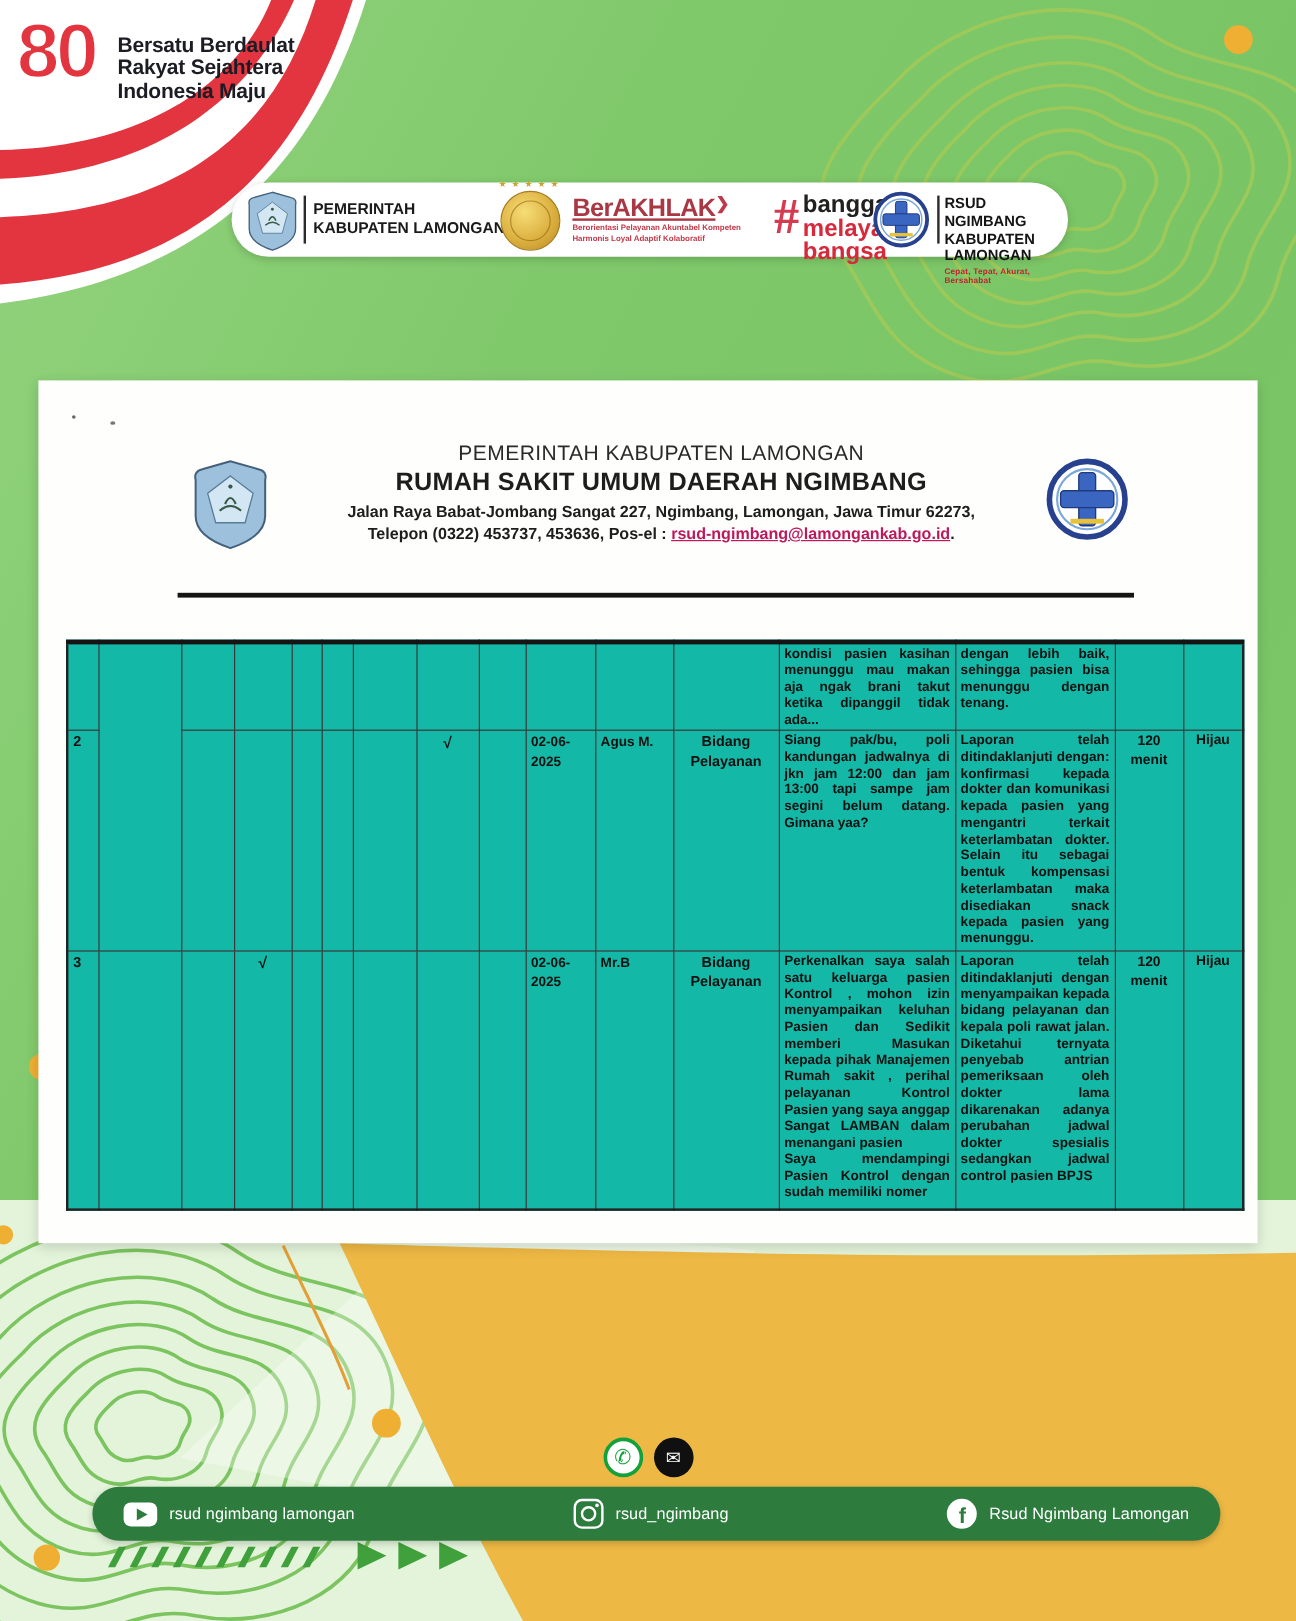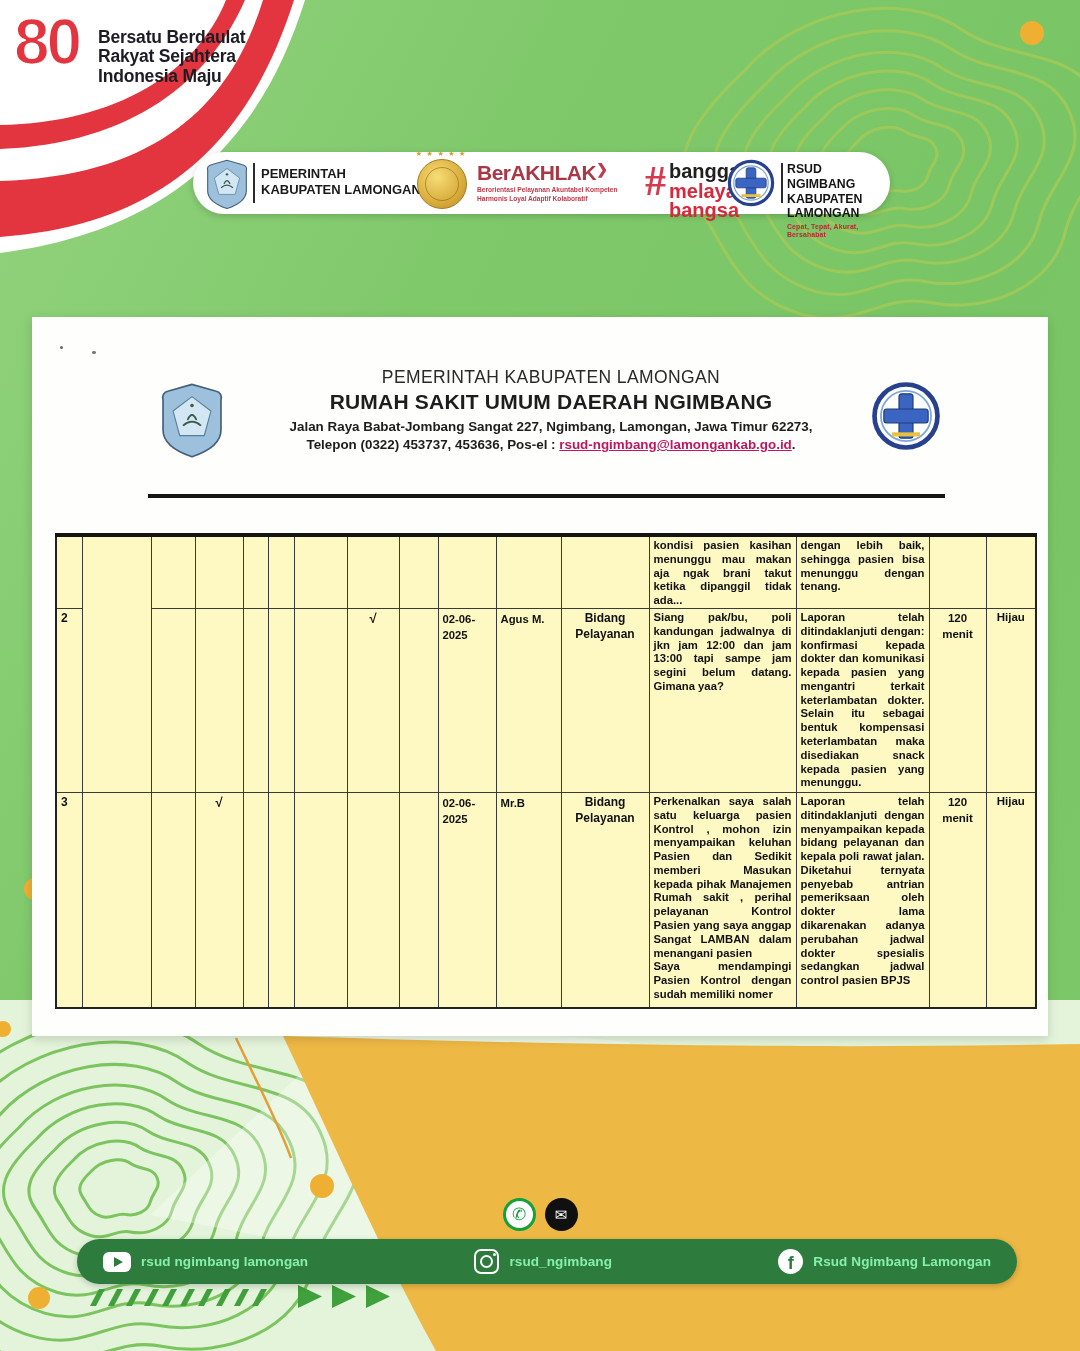--- a/index.html
+++ b/index.html
@@ -28,21 +28,21 @@
   .pemkab-txt{position:absolute;left:68px;top:14px;font-size:13px;font-weight:800;
     color:#1a1a1a;line-height:1.22;}
   .stars{position:absolute;left:222px;top:-3px;width:52px;text-align:center;
     font-size:7.5px;color:#c9a232;letter-spacing:1px;}
   .medal{position:absolute;left:224px;top:7px;width:48px;height:48px;border-radius:50%;
     background:radial-gradient(circle at 40% 35%,#f7dd77,#d9ad3c 60%,#b8892a);
     border:1.5px solid #a57c22;}
   .medal::after{content:"";position:absolute;inset:7px;border-radius:50%;
     border:1px solid rgba(140,100,20,.6);}
   .berakhlak{position:absolute;left:284px;top:9px;width:160px;}
-  .berakhlak .t{font-size:21px;font-weight:800;color:#a93744;letter-spacing:-0.5px;line-height:1;}
+  .berakhlak .t{font-size:21px;font-weight:800;color:#a93744;letter-spacing:-0.5px;line-height:1;text-decoration:underline;}
   .berakhlak .chev{font-size:14px;font-weight:800;color:#c0394a;vertical-align:6px;}
   .berakhlak .s{font-size:6.6px;font-weight:700;color:#c0394a;line-height:1.35;margin-top:2px;}
   .bangga{position:absolute;left:452px;top:6px;display:flex;}
   .bangga .hash{font-size:42px;font-weight:800;color:#d63a4f;line-height:1;margin-top:2px;
     font-family:"Liberation Serif",serif;}
   .bangga .words{margin-left:3px;margin-top:4px;font-size:20px;font-weight:800;line-height:.98;}
   .bangga .w1{color:#20201f;} .bangga .w2,.bangga .w3{color:#d6293c;}
   .rsud-banner-logo{position:absolute;left:534px;top:7px;}
   .rsud-txt{position:absolute;left:594px;top:10px;font-size:12.3px;font-weight:800;
     color:#141414;line-height:1.2;}
@@ -58,21 +58,21 @@
   .lh-gov{font-size:17.5px;font-weight:400;letter-spacing:.4px;color:#2a2a2a;}
   .lh-name{font-size:21px;font-weight:700;margin-top:2px;letter-spacing:.2px;}
   .lh-addr{font-size:13.4px;font-weight:700;margin-top:4px;line-height:1.34;}
   .lh-link{text-decoration:underline;color:#be185d;}
   .lh-rule{position:absolute;left:116px;top:177px;width:797px;height:4px;background:#151515;}
   .crest-doc{position:absolute;left:126px;top:64px;}
   .ovallogo{position:absolute;left:839px;top:62px;}
 
   
   table.ctable{position:absolute;left:23px;top:216px;width:980px;border-collapse:collapse;
-    table-layout:fixed;background:#fef9c3;}
+    table-layout:fixed;background:#14b8a6;}
   table.ctable{border:2px solid #222;border-top:4px solid #141414;}
   .ctable td{border:1px solid #3a3a3a;vertical-align:top;padding:0;}
   .cw{overflow:hidden;padding:2px 4px;box-sizing:border-box;}
   .tr1 .cw{height:71px;} .tr2 .cw{height:183px;} .tr3 .cw{height:214px;}
   .txt{font-size:11.3px;line-height:1.22;font-weight:600;color:#111;
     text-align:justify;text-justify:inter-word;}
   .pre{white-space:pre-line;}
   .cno{font-size:12px;font-weight:700;color:#111;}
   .cchk{font-size:13px;font-weight:700;text-align:center;color:#111;}
   .cdate,.cname{font-size:11.3px;font-weight:700;color:#111;line-height:1.45;}
@@ -88,21 +88,21 @@
     box-sizing:border-box;}
   .env{width:33px;height:33px;border-radius:50%;background:#101010;color:#fff;display:flex;
     align-items:center;justify-content:center;font-size:15px;}
   .cphone,.cmail{font-size:21px;font-weight:800;color:#131313;letter-spacing:-0.2px;}
 
   
   .sbar{position:absolute;left:77px;top:1239px;width:940px;height:45px;background:#2d7c3e;
     border-radius:23px;display:flex;align-items:center;justify-content:space-between;
     padding:0 26px;box-sizing:border-box;box-shadow:0 2px 6px rgba(0,0,0,.2);}
   .sitem{display:flex;align-items:center;gap:10px;}
-  .slabel{color:#86efac;font-size:13.5px;font-weight:700;letter-spacing:.1px;}
+  .slabel{color:#ffffff;font-size:13.5px;font-weight:400;letter-spacing:.1px;}
   .yt{width:28px;height:20px;background:#fff;border-radius:6px;display:flex;
     align-items:center;justify-content:center;}
   .yt-tri{width:0;height:0;border-left:9px solid #2d7c3e;border-top:5.5px solid transparent;
     border-bottom:5.5px solid transparent;margin-left:2px;}
   .ig{width:21px;height:21px;border:2.5px solid #fff;border-radius:7px;position:relative;
     box-sizing:content-box;}
   .ig::before{content:"";position:absolute;inset:4px;border:2.5px solid #fff;border-radius:50%;}
   .ig::after{content:"";position:absolute;top:1.5px;right:1.5px;width:3px;height:3px;
     background:#fff;border-radius:50%;}
   .fb{width:25px;height:25px;background:#fff;border-radius:50%;color:#2d7c3e;font-weight:800;

